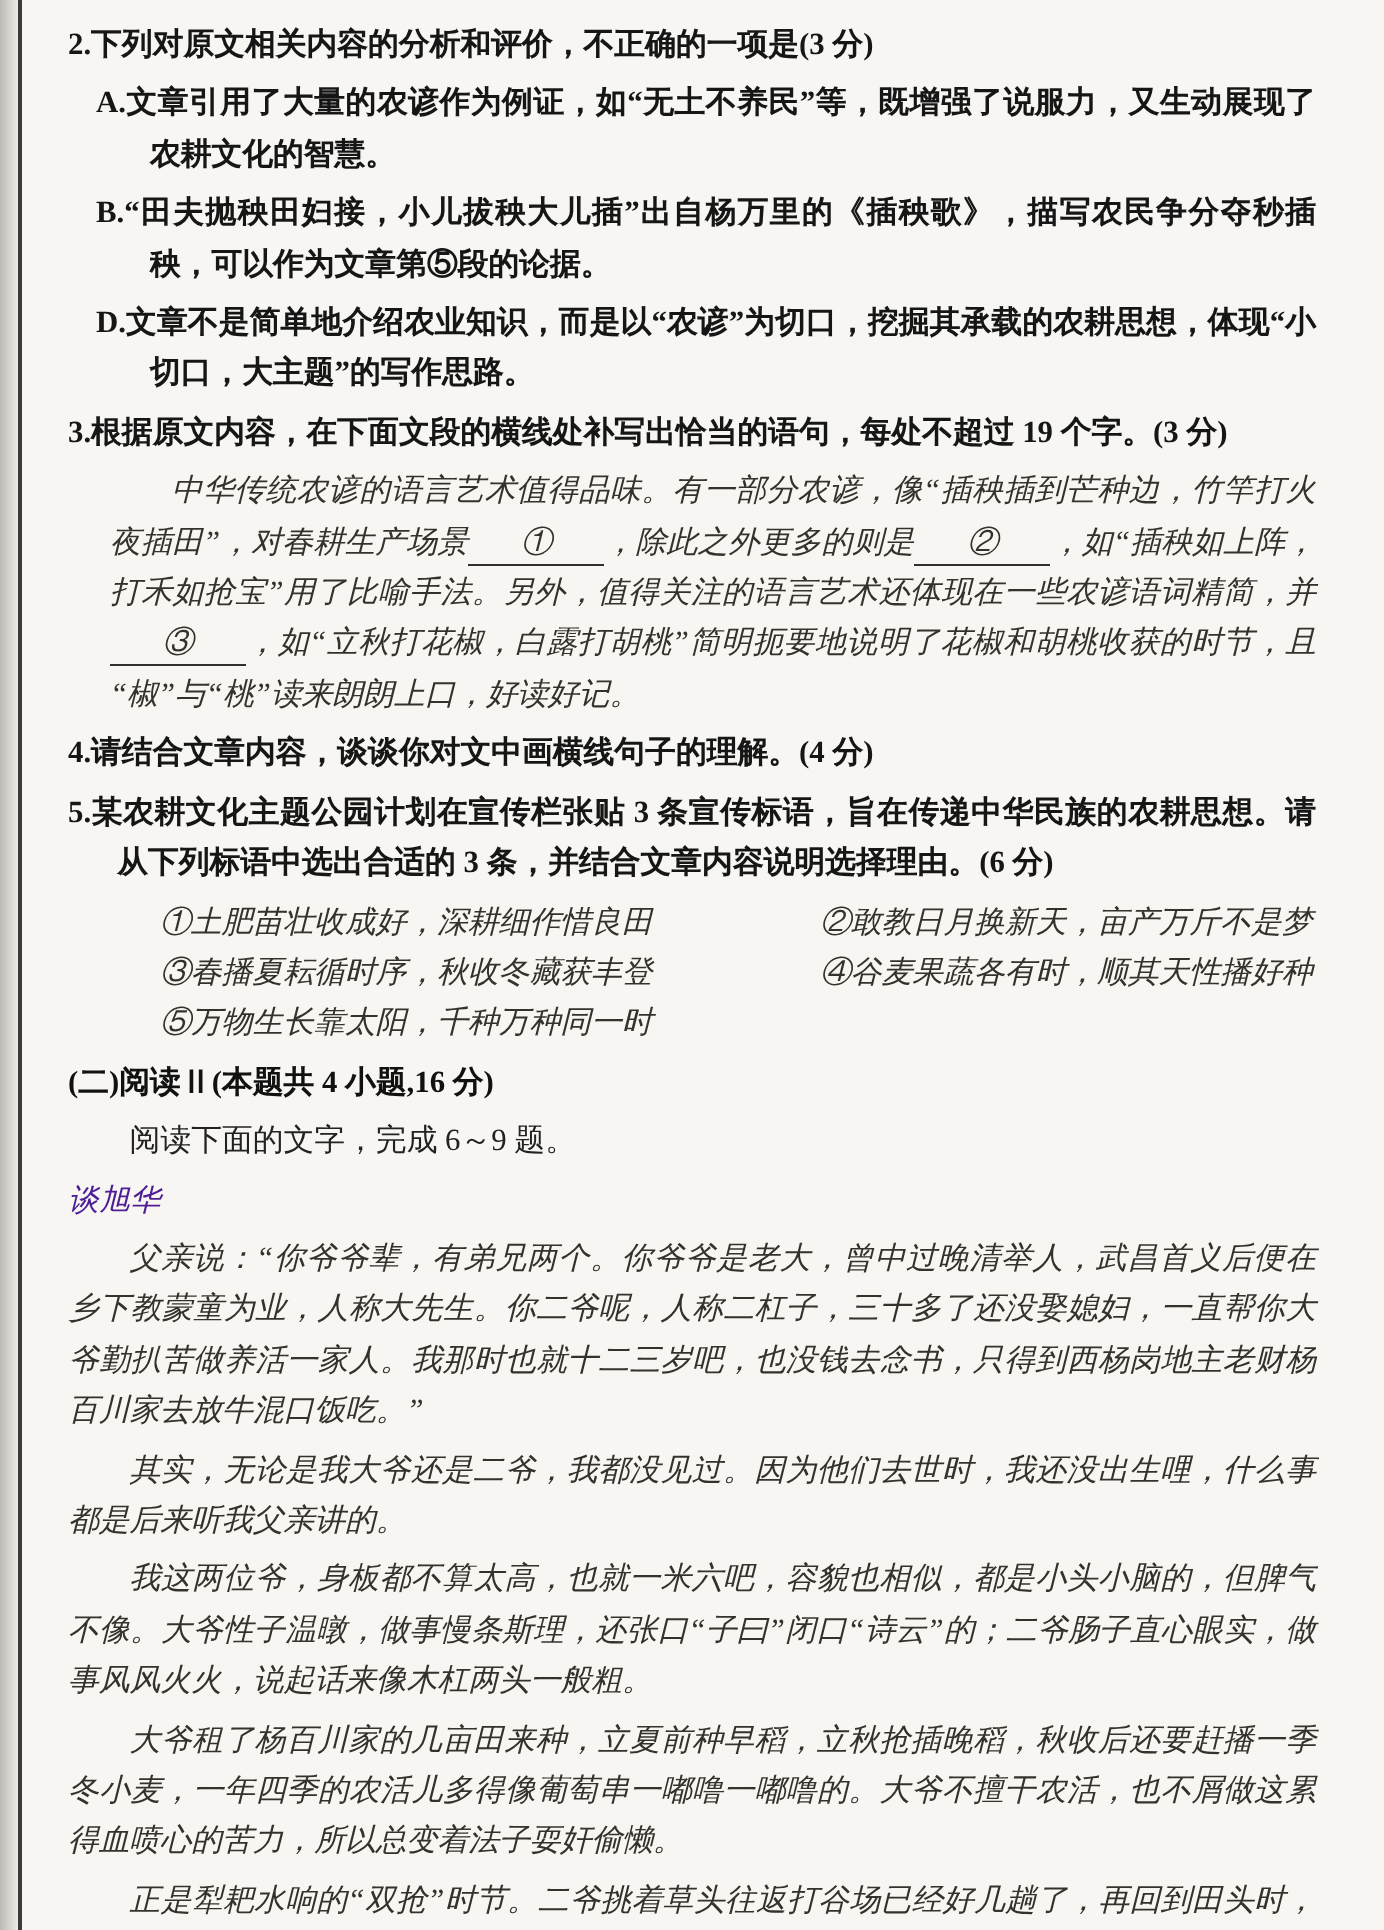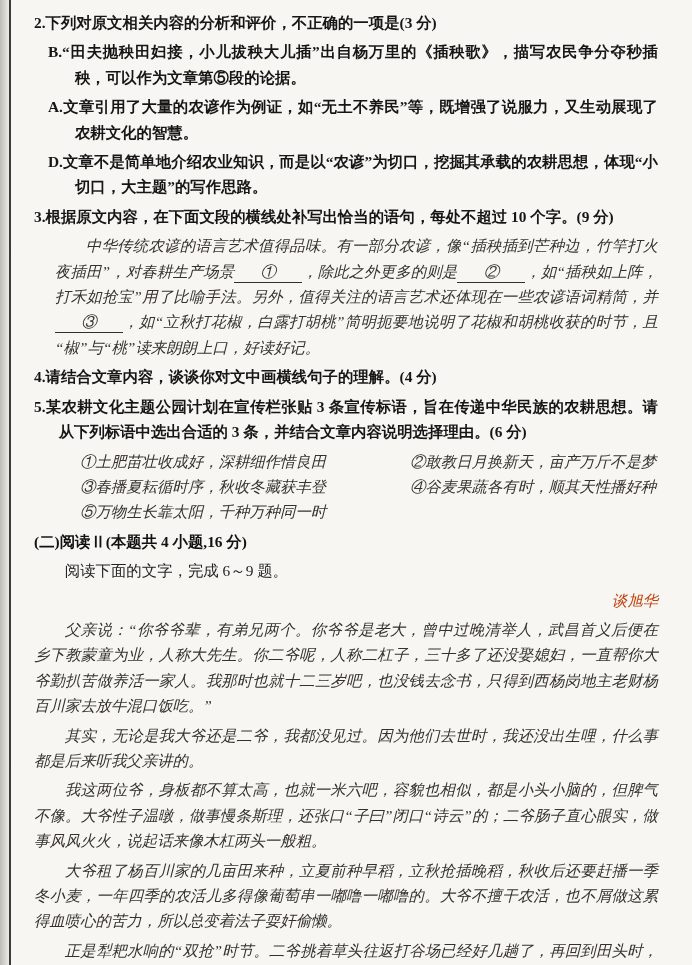--- a/index.html
+++ b/index.html
@@ -47,37 +47,37 @@
     margin-left:50px;
   }
   .slogan{font-style:italic;color:#35322e;}
   .section-header{font-weight:700;color:#111;font-family:Liberation Serif, serif;}
   .instruction{text-indent:2em;font-weight:500;color:#222;}
   .title{
     margin:0;font-size:16.5px;font-weight:700;color:#111;
     text-align:center;letter-spacing:1px;line-height:25.4px;
     text-indent:0;
   }
-  .author{text-align:right;color:#c2410c;text-indent:0;}
+  .author{text-align:left;color:#4c1d95;text-indent:0;}
   .body-para{text-indent:2em;}
 </style>
 </head>
 <body>
 
 <div class="scan-edge"></div>
 <div class="scan-line"></div>
 
 <div class="content">
 
   <p class="q-stem">2.下列对原文相关内容的分析和评价，不正确的一项是(3 分)</p>
+  <p class="option">A.文章引用了大量的农谚作为例证，如“无土不养民”等，既增强了说服力，又生动展现了农耕文化的智慧。</p>
   <p class="option">B.“田夫抛秧田妇接，小儿拔秧大儿插”出自杨万里的《插秧歌》，描写农民争分夺秒插秧，可以作为文章第⑤段的论据。</p>
-  <p class="option">A.文章引用了大量的农谚作为例证，如“无土不养民”等，既增强了说服力，又生动展现了农耕文化的智慧。</p>
   <p class="option">D.文章不是简单地介绍农业知识，而是以“农谚”为切口，挖掘其承载的农耕思想，体现“小切口，大主题”的写作思路。</p>
 
-  <p class="q-stem">3.根据原文内容，在下面文段的横线处补写出恰当的语句，每处不超过 10 个字。(9 分)</p>
+  <p class="q-stem">3.根据原文内容，在下面文段的横线处补写出恰当的语句，每处不超过 19 个字。(3 分)</p>
   <p class="kaiti passage"><span>中华传统农谚的语言艺术值得品味。有一部分农谚，像“插秧插到芒种边，竹竿打火夜插田”，对春耕生产场景</span><span class="blank">①</span><span>，除此之外更多的则是</span><span class="blank">②</span><span>，如“插秧如上阵，打禾如抢宝”用了比喻手法。另外，值得关注的语言艺术还体现在一些农谚语词精简，并</span><span class="blank">③</span><span>，如“立秋打花椒，白露打胡桃”简明扼要地说明了花椒和胡桃收获的时节，且“椒”与“桃”读来朗朗上口，好读好记。</span></p>
 
   <p class="q-stem">4.请结合文章内容，谈谈你对文中画横线句子的理解。(4 分)</p>
 
   <p class="q-stem hang">5.某农耕文化主题公园计划在宣传栏张贴 3 条宣传标语，旨在传递中华民族的农耕思想。请从下列标语中选出合适的 3 条，并结合文章内容说明选择理由。(6 分)</p>
 
   <div class="slogans">
     <span class="slogan">①土肥苗壮收成好，深耕细作惜良田</span>
     <span class="slogan">②敢教日月换新天，亩产万斤不是梦</span>
     <span class="slogan">③春播夏耘循时序，秋收冬藏获丰登</span>

